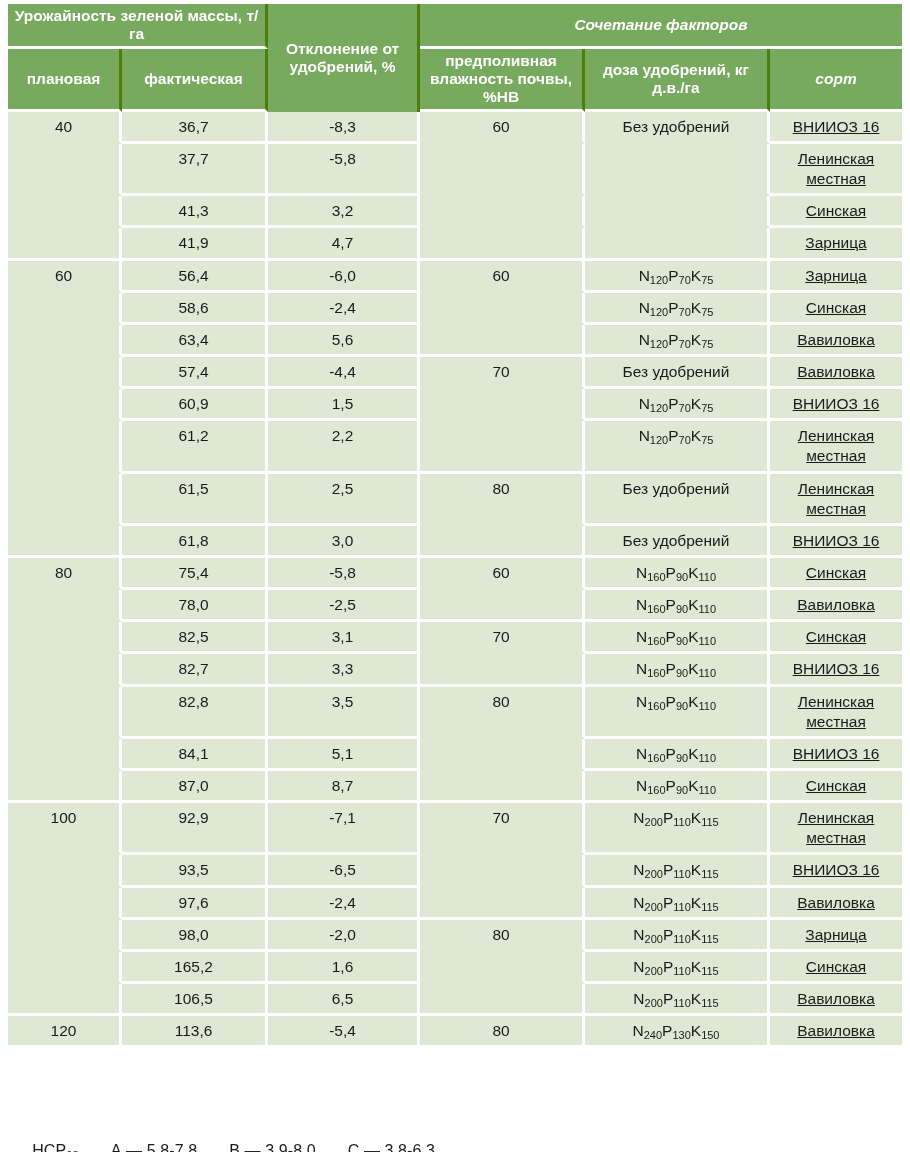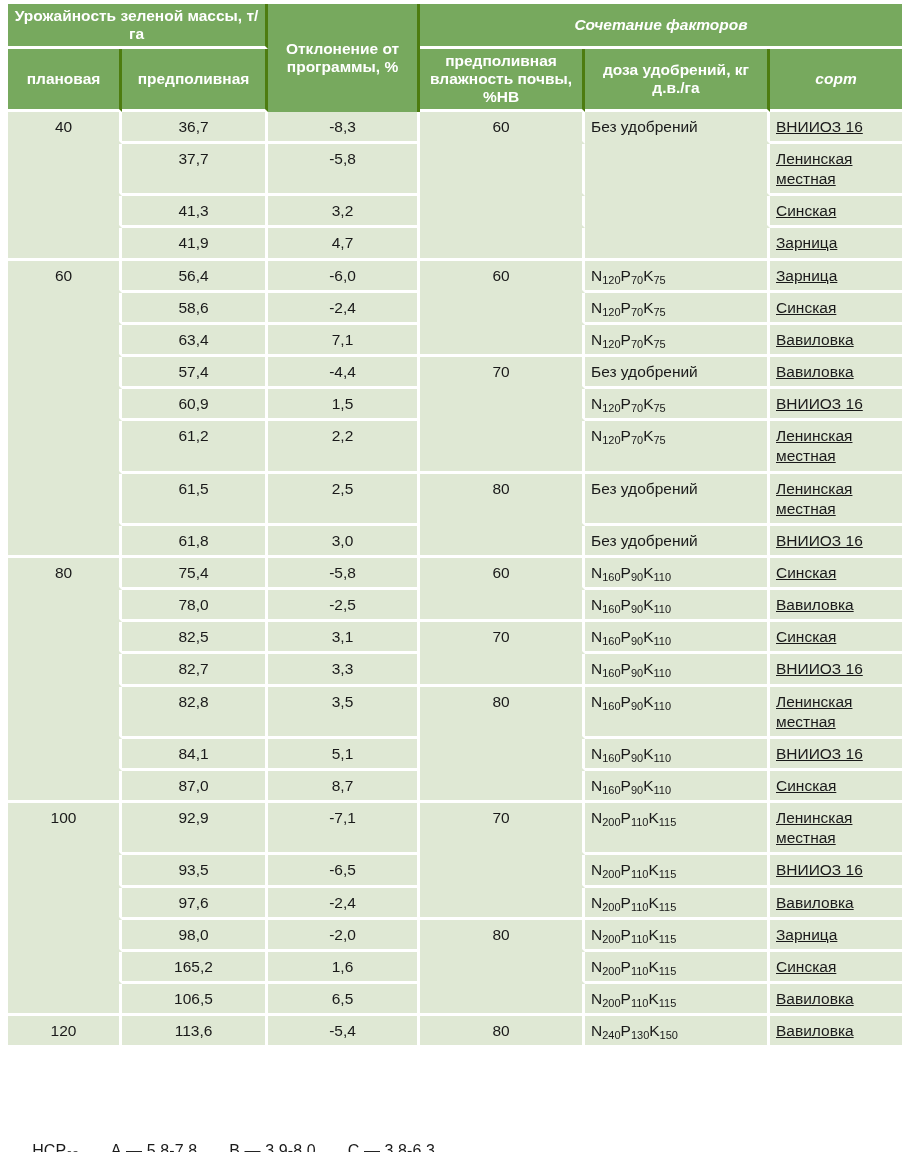--- a/index.html
+++ b/index.html
@@ -47,21 +47,21 @@
     vertical-align:top;
     padding:5px 6px 4px 6px;
     border-right:3px solid #ffffff;
     border-bottom:3px solid #ffffff;
     white-space:normal;
   }
   tbody td.last{border-right:none;text-decoration:underline;}
   tbody tr:last-child td{border-bottom:none;}
 
   td.c{text-align:center;}
-  td.l{text-align:left;}
+  td.l{text-align:center;}
 
   .h-plan{width:114px;}
   .h-fact{width:146px;}
   .h-dev{width:152px;}
   .h-moist{width:165px;}
   .h-dose{width:185px;}
   .h-sort{width:132px;}
 
   sub{font-size:11px;line-height:0;vertical-align:baseline;position:relative;top:3px;}
 
@@ -88,26 +88,26 @@
       <col class="h-plan">
         <col class="h-fact">
         <col class="h-dev">
       <col class="h-moist">
         <col class="h-dose">
         <col class="h-sort">
     </colgroup>
     <thead>
       <tr>
         <th colspan="2">Урожайность зеленой массы, т/га</th>
-        <th rowspan="2" class="nobot">Отклонение от программы, %</th>
+        <th rowspan="2" class="nobot">Отклонение от удобрений, %</th>
         <th colspan="3" class="last">Сочетание факторов</th>
       </tr>
       <tr>
         <th>плановая</th>
-        <th>предполивная</th>
+        <th>фактическая</th>
         <th>предполивная влажность почвы, %НВ</th>
         <th>доза удобрений, кг д.в./га</th>
         <th class="last">сорт</th>
       </tr>
     </thead>
     <tbody id="tbody">
         <tr>
           <td class="c" style="border-bottom-color: rgb(223, 232, 212);">40</td>
           <td class="c">36,7</td>
           <td class="c">-8,3</td>
@@ -151,21 +151,21 @@
           <td class="c" style="border-bottom-color: rgb(223, 232, 212);"></td>
           <td class="c">58,6</td>
           <td class="c">-2,4</td>
           <td class="c" style="border-bottom-color: rgb(223, 232, 212);"></td>
           <td class="l">N<sub>120</sub>P<sub>70</sub>K<sub>75</sub></td>
           <td class="l last">Синская</td>
         </tr>
         <tr>
           <td class="c" style="border-bottom-color: rgb(223, 232, 212);"></td>
           <td class="c">63,4</td>
-          <td class="c">7,1</td>
+          <td class="c">5,6</td>
           <td class="c"></td>
           <td class="l">N<sub>120</sub>P<sub>70</sub>K<sub>75</sub></td>
           <td class="l last">Вавиловка</td>
         </tr>
         <tr>
           <td class="c" style="border-bottom-color: rgb(223, 232, 212);"></td>
           <td class="c">57,4</td>
           <td class="c">-4,4</td>
           <td class="c" style="border-bottom-color: rgb(223, 232, 212);">70</td>
           <td class="l">Без удобрений</td>

